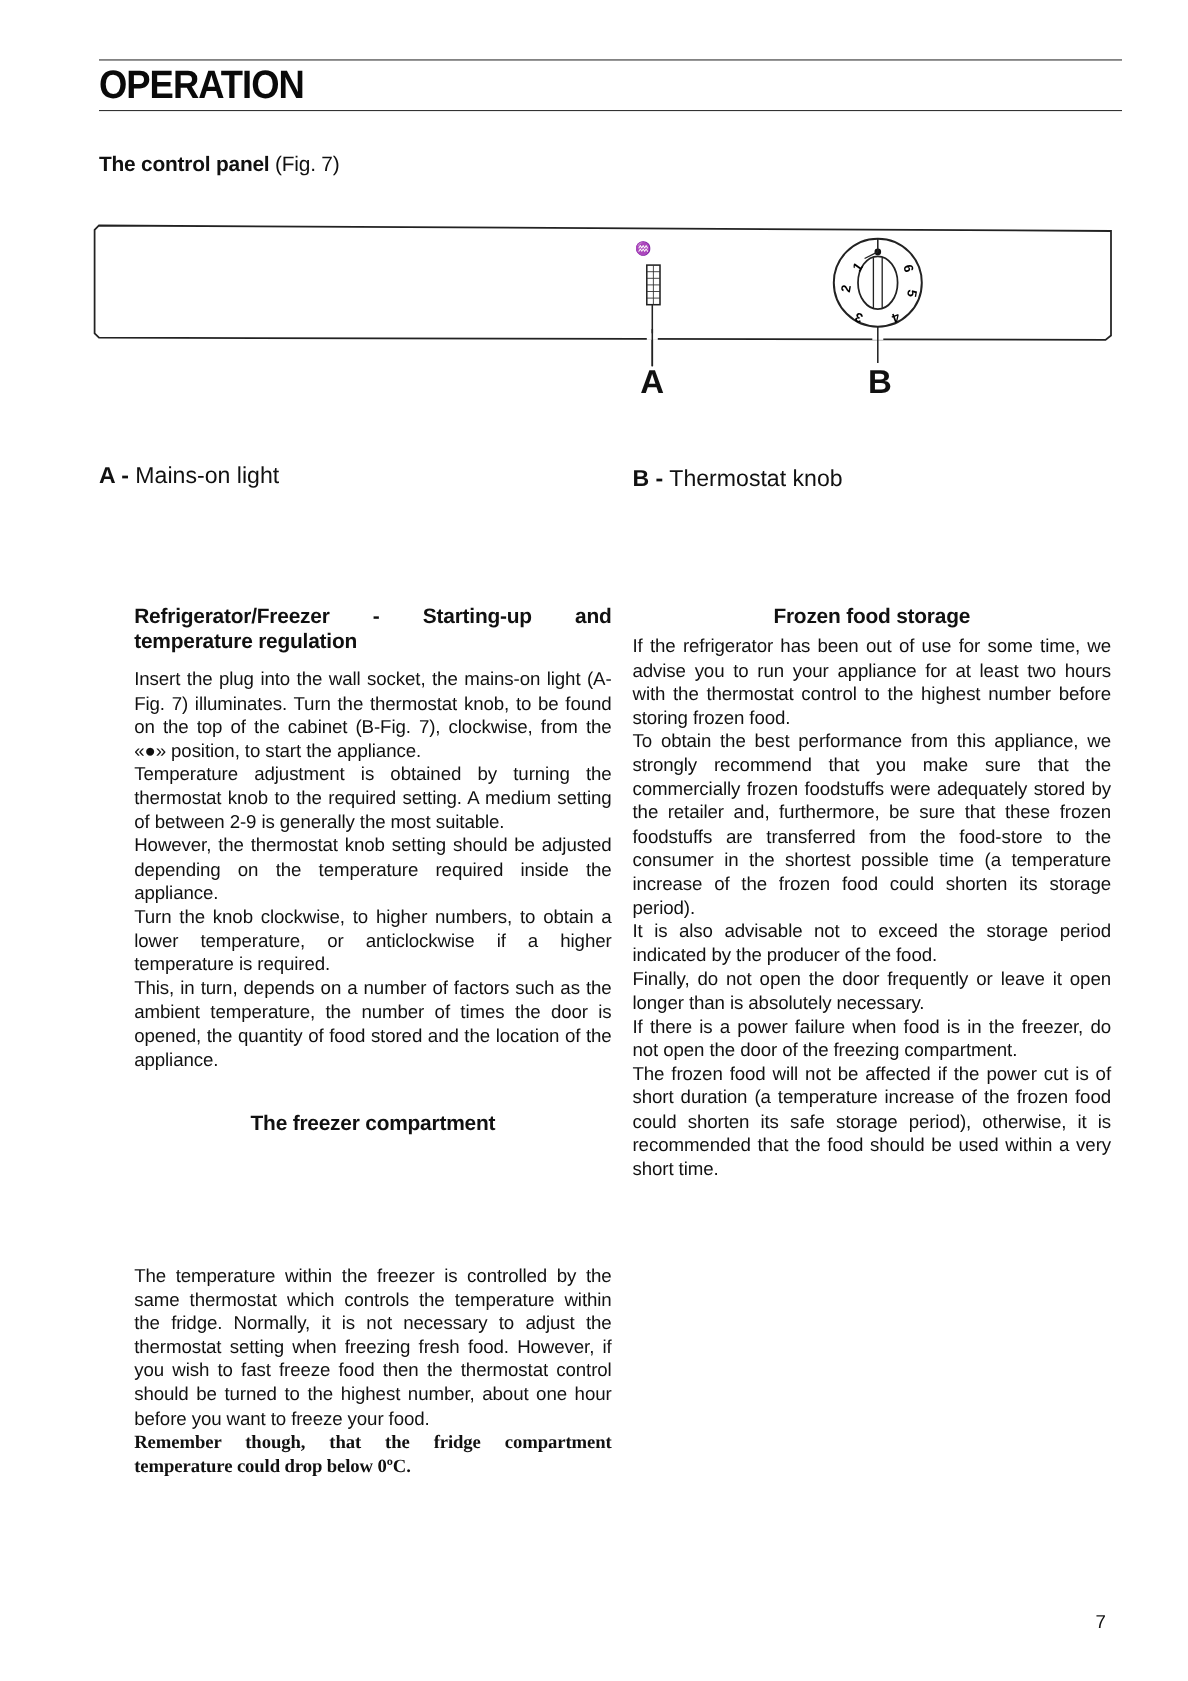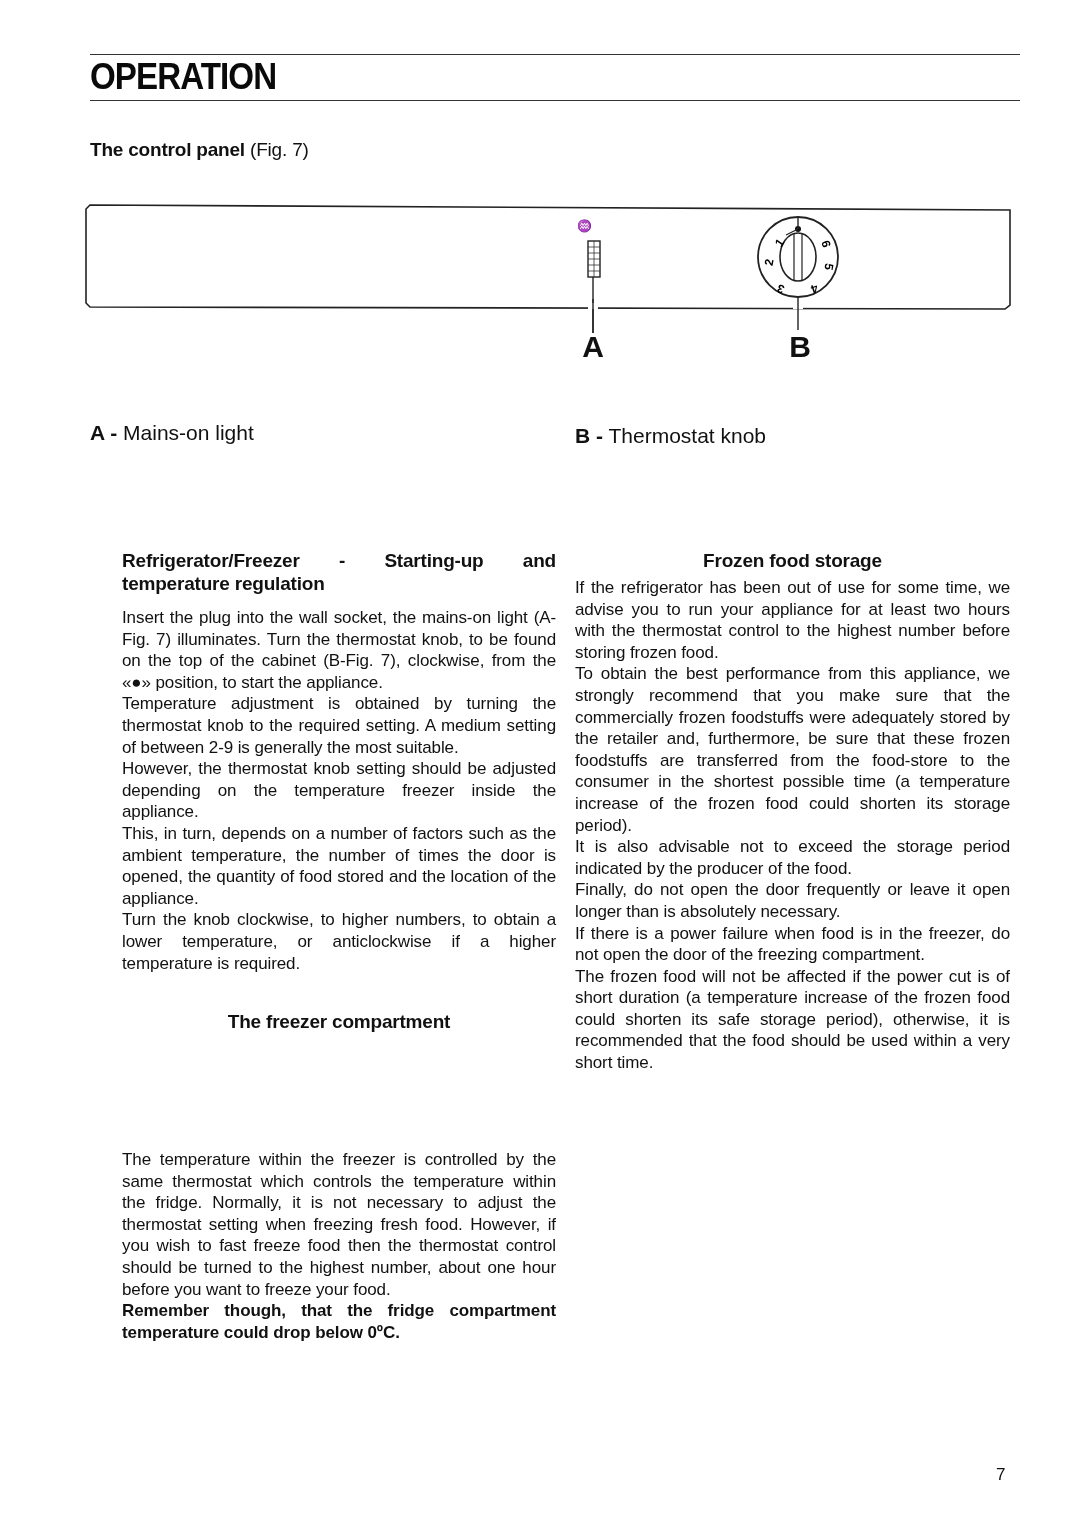--- a/index.html
+++ b/index.html
@@ -15,21 +15,21 @@
       font-size: 36px; font-weight: bold; letter-spacing: -1px; line-height: 46px; color: #0a0a0a;
       transform: scaleX(0.92); transform-origin: left center;
     }
     .h2 { font-size: 19px; font-weight: bold; margin: 0; line-height: 23px; letter-spacing: -0.2px; text-align: center; }
     .h2 .light { font-weight: normal; }
     .abs { position: absolute; }
     p.body {
       margin: 0; font-size: 17px; line-height: 21.6px; text-align: justify; text-align-last: left;
       letter-spacing: -0.1px;
     }
-    p.body.bold { font-weight: bold; }
+    p.body.bold { font-weight: bold; font-family: Liberation Serif, serif; }
     .col-left { left: 90px; width: 434px; margin-left: 32px; }
     .col-right { left: 575px; width: 435px; }
     .gap { margin-top: 8px; }
     .caption { font-size: 21px; }
     .caption b { font-weight: bold; }
     .page-num { position: absolute; left: 996px; top: 1465px; font-size: 17px; }
     svg text { font-family: "Liberation Sans", sans-serif; }
   </style>
 </head>
 <body>
@@ -88,23 +88,23 @@
 </div>
 <div class="abs caption" style="left:575px; top:424px;">
   <b>B -</b>
   <span>Thermostat knob</span>
 </div>
 
 <div class="abs col-left" style="top:549px;">
   <h2 class="h2" style="margin-bottom:12px; text-align:justify; text-align-last:left;">Refrigerator/Freezer - Starting-up and temperature regulation</h2>
   <p class="body">Insert the plug into the wall socket, the mains-on light (A-Fig. 7) illuminates. Turn the thermostat knob, to be found on the top of the cabinet (B-Fig. 7), clockwise, from the «●» position, to start the appliance.</p>
   <p class="body">Temperature adjustment is obtained by turning the thermostat knob to the required setting. A medium setting of between 2-9 is generally the most suitable.</p>
-  <p class="body">However, the thermostat knob setting should be adjusted depending on the temperature freezer inside the appliance.</p>
+  <p class="body">However, the thermostat knob setting should be adjusted depending on the temperature required inside the appliance.</p>
+  <p class="body">Turn the knob clockwise, to higher numbers, to obtain a lower temperature, or anticlockwise if a higher temperature is required.</p>
   <p class="body">This, in turn, depends on a number of factors such as the ambient temperature, the number of times the door is opened, the quantity of food stored and the location of the appliance.</p>
-  <p class="body">Turn the knob clockwise, to higher numbers, to obtain a lower temperature, or anticlockwise if a higher temperature is required.</p>
 </div>
 
 <div class="abs col-left" style="top:1010px;">
   <h2 class="h2" style="margin-bottom:16px;">The freezer compartment</h2>
 </div>
 
 <div class="abs col-left" style="top:1149px;">
   <p class="body">The temperature within the freezer is controlled by the same thermostat which controls the temperature within the fridge. Normally, it is not necessary to adjust the thermostat setting when freezing fresh food. However, if you wish to fast freeze food then the thermostat control should be turned to the highest number, about one hour before you want to freeze your food.</p>
   <p class="body bold gap">Remember though, that the fridge compartment temperature could drop below 0ºC.</p>
 </div>

